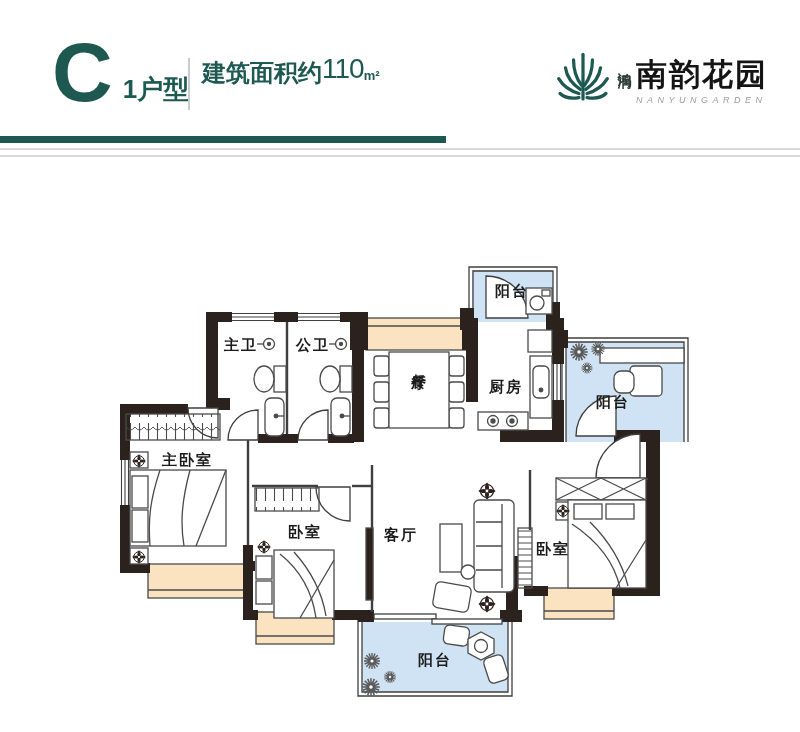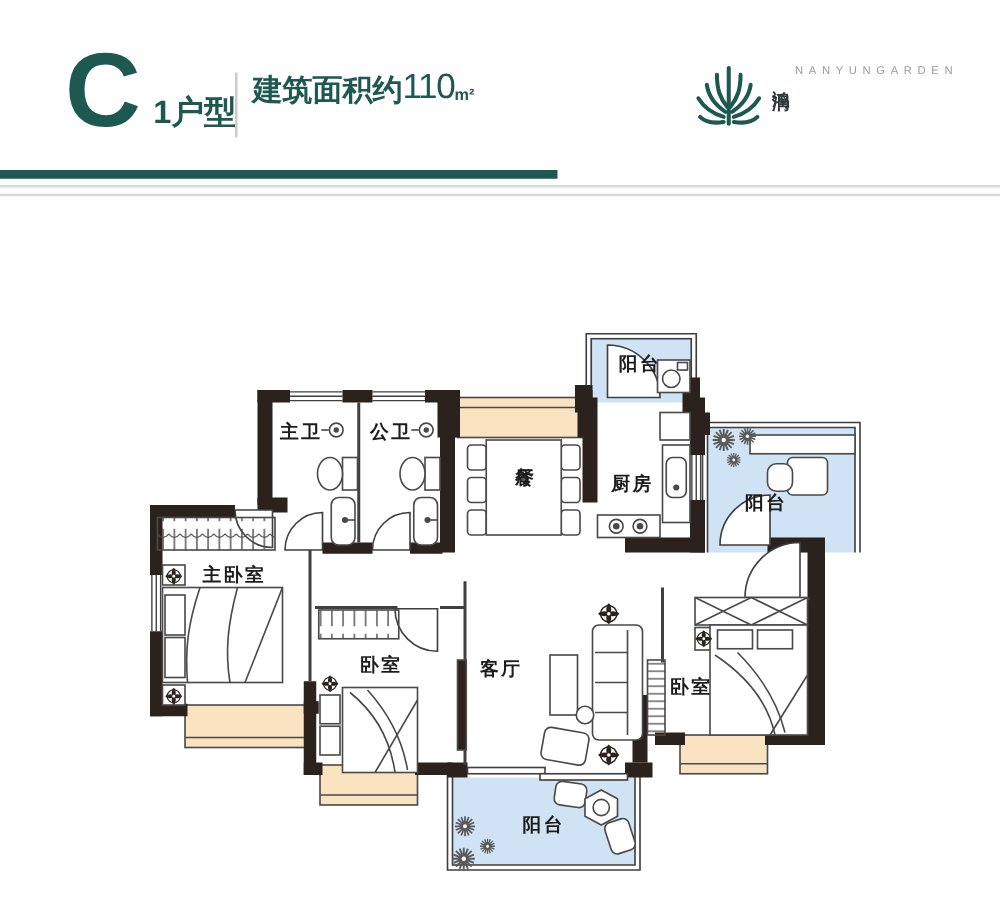--- a/index.html
+++ b/index.html
@@ -14,21 +14,21 @@
   .area-block{left:202px;top:50px;color:#1d5851;}
   .area-line1{display:flex;align-items:flex-end;}
   .area-prefix{font-size:24px;font-weight:bold;line-height:30px;}
   .area-value{font-size:28px;font-weight:normal;line-height:38px;letter-spacing:-1px;}
   .area-unit{font-size:13px;font-weight:bold;line-height:24px;}
   .area-line2{font-size:24px;font-weight:bold;letter-spacing:1px;margin-top:8px;}
   .logo{left:556px;top:48px;display:flex;align-items:flex-start;}
   .brand-vert{width:16px;font-size:14px;font-weight:bold;color:#2e3b39;line-height:15px;
               margin:12px 4px 0 6px;writing-mode:vertical-rl;text-orientation:upright;letter-spacing:2px;}
   .brand-main{font-size:31px;font-weight:bold;color:#141414;letter-spacing:2px;line-height:34px;margin-top:10px;}
-  .brand-en{font-size:9px;color:#9b9b9b;letter-spacing:4.5px;margin-top:3px;}
+  .brand-en{font-size:9px;color:#9b9b9b;letter-spacing:4.5px;margin-top:3px;font-style:italic;}
   .teal-bar{left:0;top:136px;width:446px;height:7px;background:#1d5851;}
   .gline1{left:0;top:148px;width:800px;height:2px;background:#d9d9d9;}
   .gline2{left:0;top:155px;width:800px;height:2px;background:#d9d9d9;}
   
   svg text{font-family:"Liberation Sans","DejaVu Sans",sans-serif;}
   .room-label{font-size:15px;fill:#1c1c1c;letter-spacing:2px;font-weight:bold;}
   .room-label-v{writing-mode:vertical-rl;text-orientation:upright;}
 </style>
 </head>
 <body>
@@ -55,20 +55,21 @@
       <path d="M-2 9 C-8 5 -12 0 -13 -7"></path>
       <path d="M2 9 C8 5 12 0 13 -7"></path>
       <path d="M-3 12 C-10 10 -15 6 -18 1"></path>
       <path d="M3 12 C10 10 15 6 18 1"></path>
       <path d="M-3 15 C-9 16 -14 15 -17 12"></path>
       <path d="M3 15 C9 16 14 15 17 12"></path>
     </g>
   </svg>
   <div class="brand-vert">鸿润</div>
   <div>
+    <div class="brand-main">南韵花园</div>
     <div class="brand-en">NANYUNGARDEN</div>
   </div>
 </div>
 
 <div class="abs teal-bar"></div>
 <div class="abs gline1"></div>
 <div class="abs gline2"></div>
 
 <svg class="abs" style="left:0;top:0;" width="800" height="732" viewBox="0 0 800 732">
   <defs>

